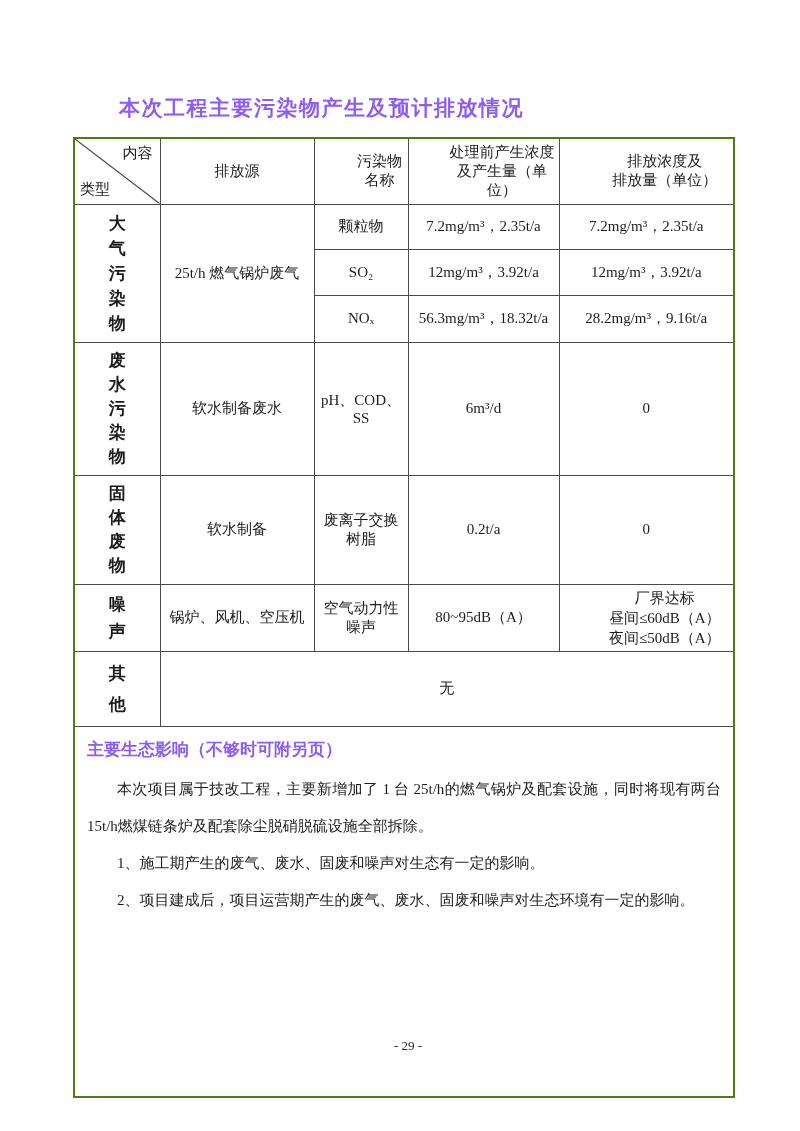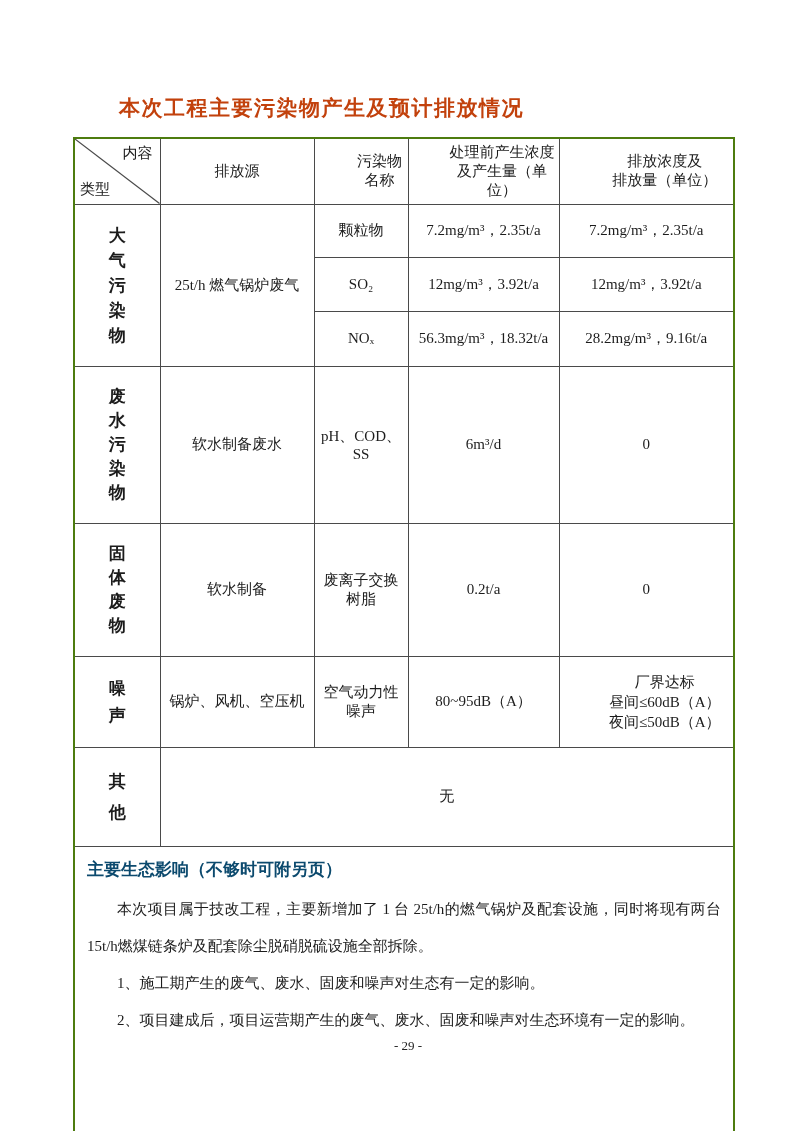--- a/index.html
+++ b/index.html
@@ -5,52 +5,52 @@
   * { margin: 0; padding: 0; box-sizing: border-box; }
   html, body { background: #ffffff; }
   body {
     width: 800px; height: 1131px; position: relative;
     font-family: "Liberation Serif", "DejaVu Serif", serif;
     color: #1c1c1c;
   }
   .page-title {
     position: absolute; left: 119px; top: 94px;
     font-family: "Liberation Sans", "DejaVu Sans", sans-serif;
-    font-size: 21px; font-weight: 700; letter-spacing: 1.5px; color: #c2410c;
+    font-size: 21px; font-weight: 700; letter-spacing: 1.5px; color: #8b5cf6;
   }
   table.main {
     position: absolute; left: 73px; top: 137px; width: 660px;
     border-collapse: collapse; table-layout: fixed;
     border: 2px solid #4d7c0f;
   }
   td {
     border: 1px solid #4a4a4a;
     text-align: center; vertical-align: middle;
     font-size: 15px; padding: 2px 3px;
     overflow: hidden;
   }
   .ml { white-space: pre-line; padding-left: 40px; }
   
   .corner { position: relative; padding: 0; }
   .corner svg { position: absolute; left: 0; top: 0; width: 100%; height: 100%; }
   .corner .tr-label { position: absolute; top: 5px; right: 7px; font-size: 15px; }
   .corner .bl-label { position: absolute; bottom: 5px; left: 5px; font-size: 15px; }
   
-  .vlabel { width: 1.15em; margin: 16px auto; font-weight: 700; font-size: 17px; letter-spacing: 0; }
+  .vlabel { width: 1.15em; margin: 4px auto; font-weight: 700; font-size: 17px; letter-spacing: 0; }
   .lh-air   { line-height: 25px; }
   .lh-water { line-height: 24px; }
   .lh-solid { line-height: 24px; }
   .lh-noise { line-height: 27px; }
   .lh-other { line-height: 31px; }
   .noise-em { font-size: 15px; line-height: 20px; margin-left: 8px; }
   
   td.eco { vertical-align: top; text-align: left; padding: 9px 12px 0 12px; }
   .eco-heading {
     font-family: "Liberation Sans", "DejaVu Sans", sans-serif;
-    font-size: 17px; font-weight: 700; color: #0c4a6e;
+    font-size: 17px; font-weight: 700; color: #8b5cf6;
     margin: 2px 0 10px 0;
   }
   .eco-para { font-size: 15px; line-height: 37px; text-indent: 2em; text-align: justify; }
   .page-number {
     position: absolute; top: 1038px; left: 0; width: 800px;
     text-align: center; font-size: 13px; color: #222; margin-left: 8px;
   }
 </style>
 </head>
 <body>

